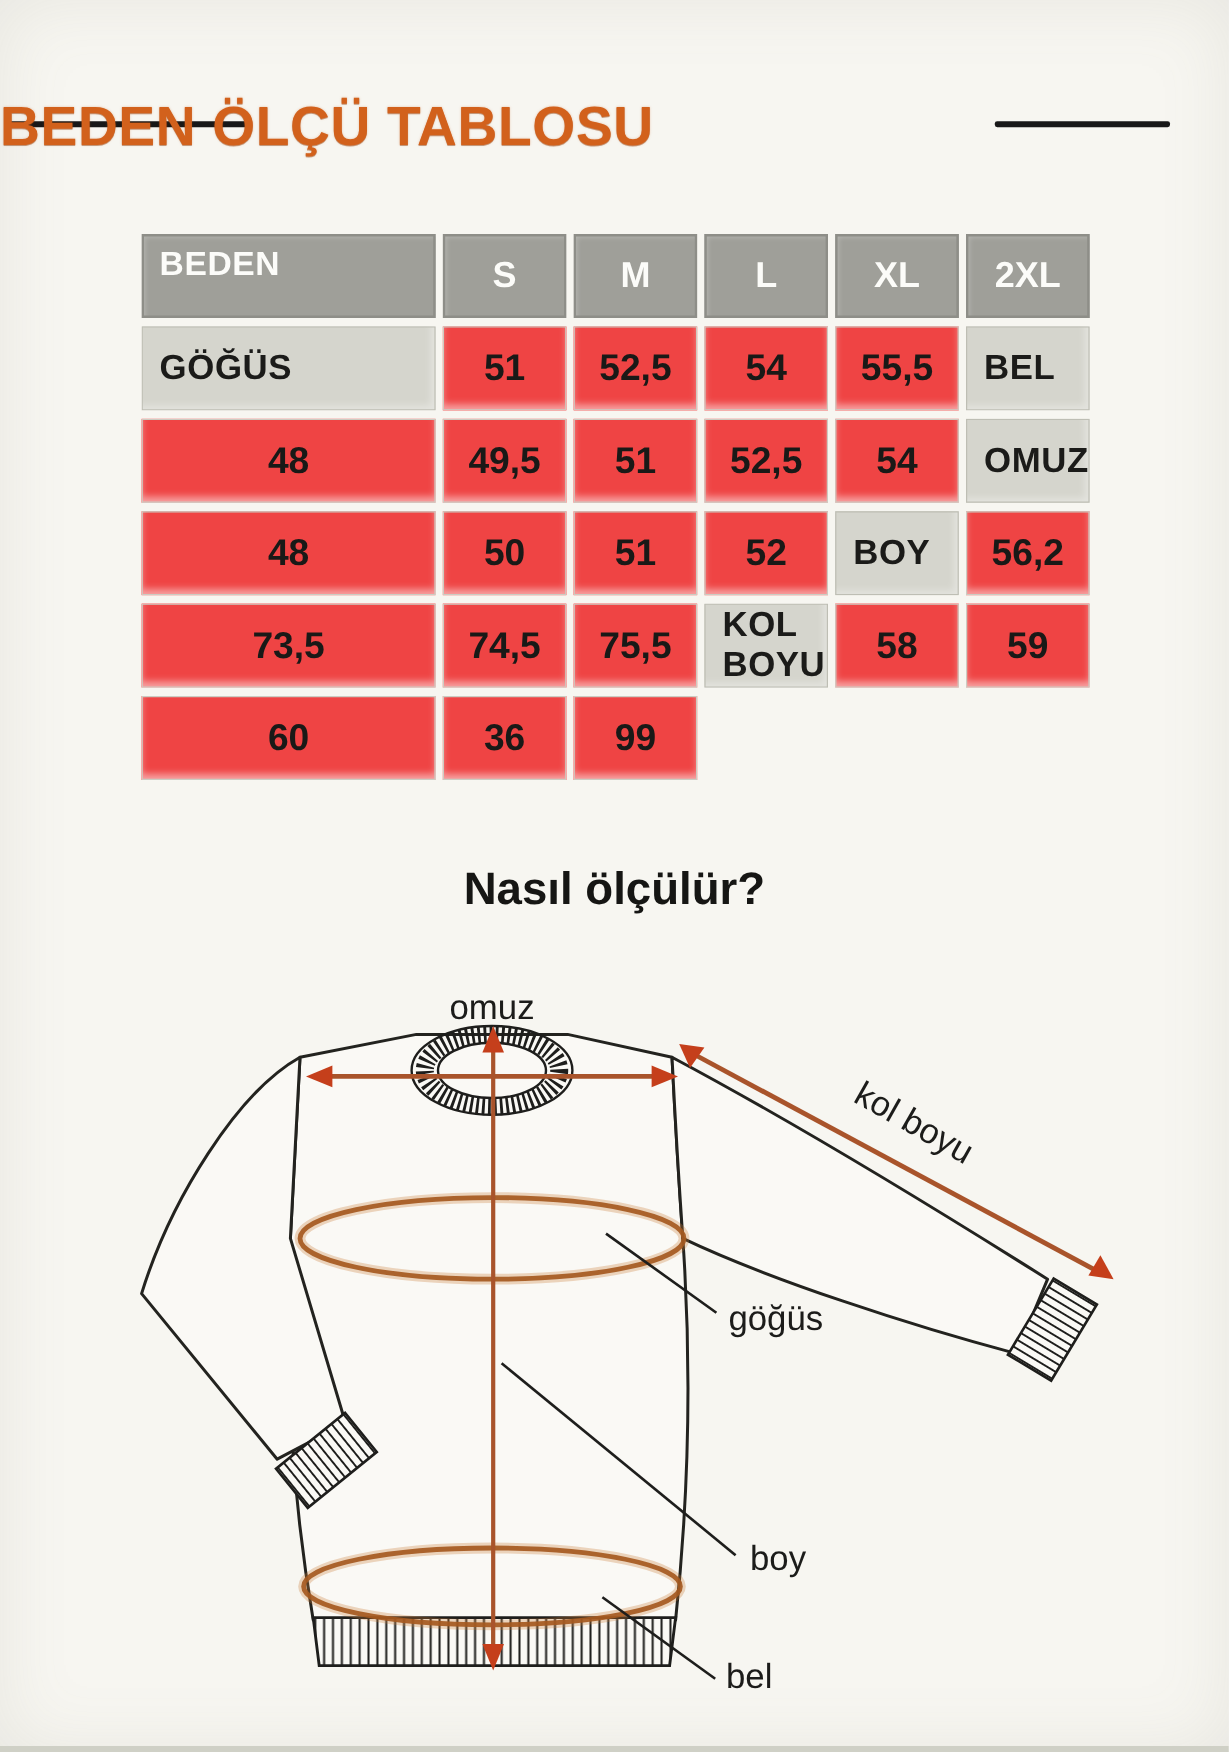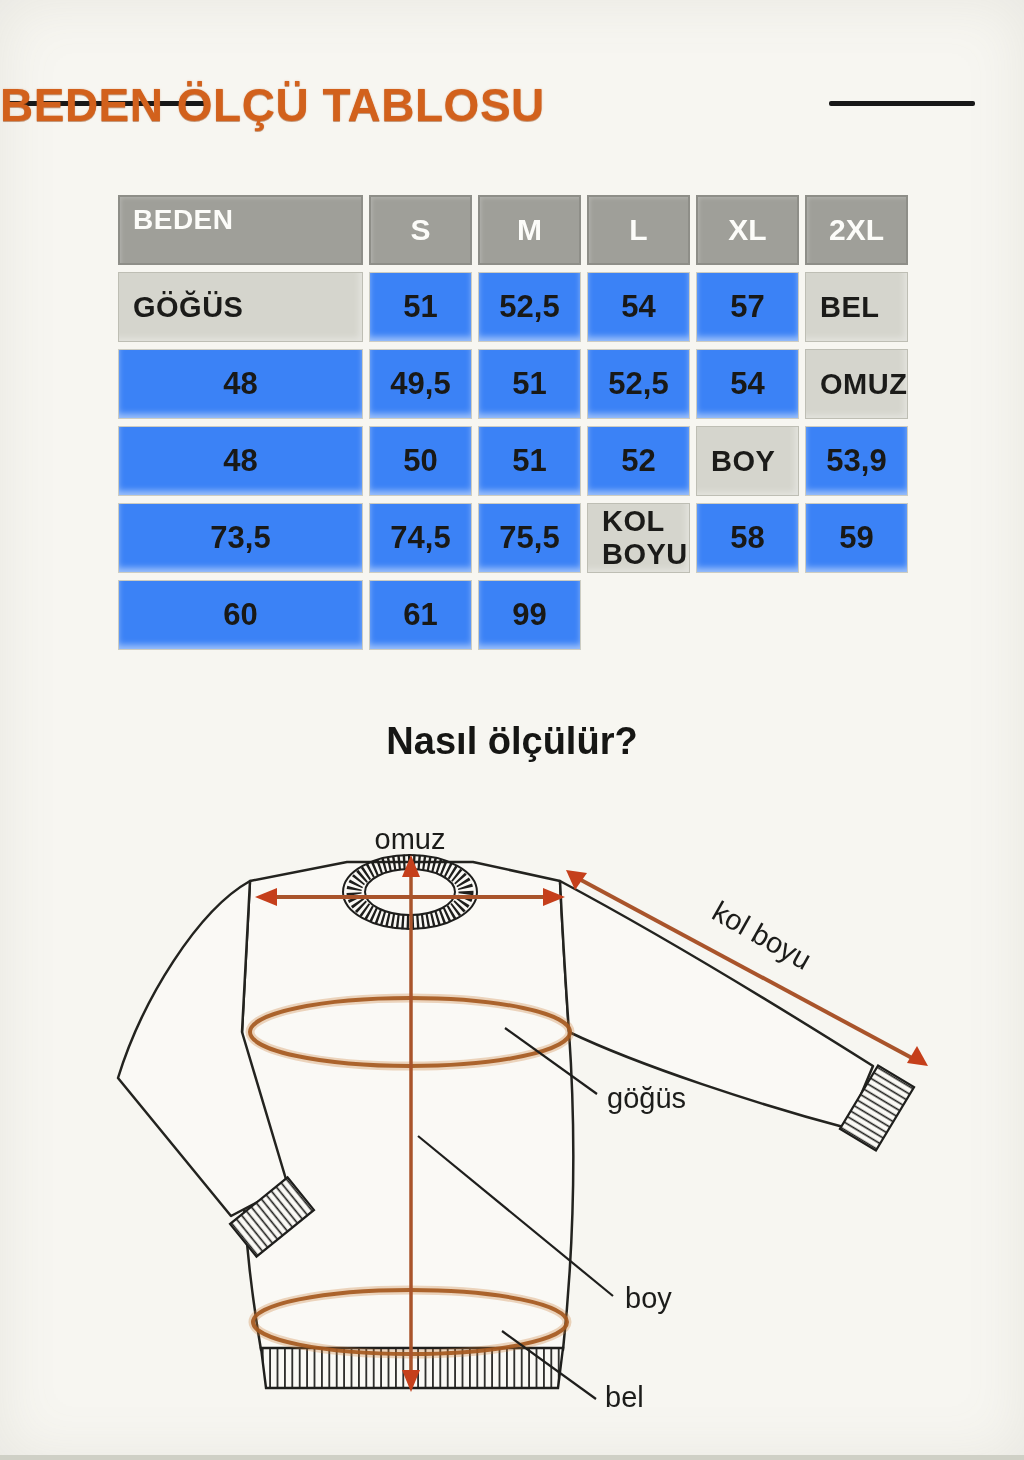--- a/index.html
+++ b/index.html
@@ -39,21 +39,21 @@
     padding:9px 0 0 15px;font-size:28px;letter-spacing:.5px;
     box-sizing:border-box;
   }
   .cell.rowlabel{
     background:#d5d5cd;color:#1b1b19;font-weight:bold;font-size:29px;
     justify-content:flex-start;padding-left:15px;box-sizing:border-box;
     letter-spacing:.5px;
     box-shadow:inset 0 0 0 1px #bebeb4, inset -4px -4px 6px rgba(255,255,255,.35);
   }
   .cell.val{
-    background:#3b82f6;color:#191917;font-weight:bold;font-size:31px;
+    background:#ef4444;color:#191917;font-weight:bold;font-size:31px;
     box-shadow:inset 0 0 0 1px #ccccc2, inset 0 -5px 6px rgba(255,255,255,.5);
   }
   
   .howto-heading{
     position:absolute;left:0;top:720px;width:100%;
     text-align:center;color:#161614;
     font-size:38px;font-weight:bold;
   }
   .diagram{position:absolute;left:0;top:790px;}
   .bottom-edge{position:absolute;left:0;bottom:0;width:100%;height:5px;background:#cfd0c6;}
@@ -72,46 +72,46 @@
     <div class="cell head">S</div>
     <div class="cell head">M</div>
     <div class="cell head">L</div>
     <div class="cell head">XL</div>
     <div class="cell head">2XL</div>
 
     <div class="cell rowlabel">GÖĞÜS</div>
     <div class="cell val">51</div>
     <div class="cell val">52,5</div>
     <div class="cell val">54</div>
-    <div class="cell val">57</div>
+    <div class="cell val">55,5</div>
 
     <div class="cell rowlabel">BEL</div>
     <div class="cell val">48</div>
     <div class="cell val">49,5</div>
     <div class="cell val">51</div>
     <div class="cell val">52,5</div>
     <div class="cell val">54</div>
 
     <div class="cell rowlabel">OMUZ</div>
     <div class="cell val">48</div>
     <div class="cell val">50</div>
     <div class="cell val">51</div>
     <div class="cell val">52</div>
 
     <div class="cell rowlabel">BOY</div>
-    <div class="cell val">53,9</div>
+    <div class="cell val">56,2</div>
     <div class="cell val">73,5</div>
     <div class="cell val">74,5</div>
     <div class="cell val">75,5</div>
 
     <div class="cell rowlabel">KOL BOYU</div>
     <div class="cell val">58</div>
     <div class="cell val">59</div>
     <div class="cell val">60</div>
-    <div class="cell val">61</div>
+    <div class="cell val">36</div>
     <div class="cell val">99</div>
   </div>
 
   <div class="howto-heading">Nasıl ölçülür?</div>
 
   <svg class="diagram" width="1024" height="670" viewBox="0 790 1024 670">
     <defs>
       <pattern id="ribV" patternUnits="userSpaceOnUse" width="7.4" height="42">
         <line x1="3.7" y1="0" x2="3.7" y2="42" stroke="#1e1e1c" stroke-width="1.7"></line>
       </pattern>

